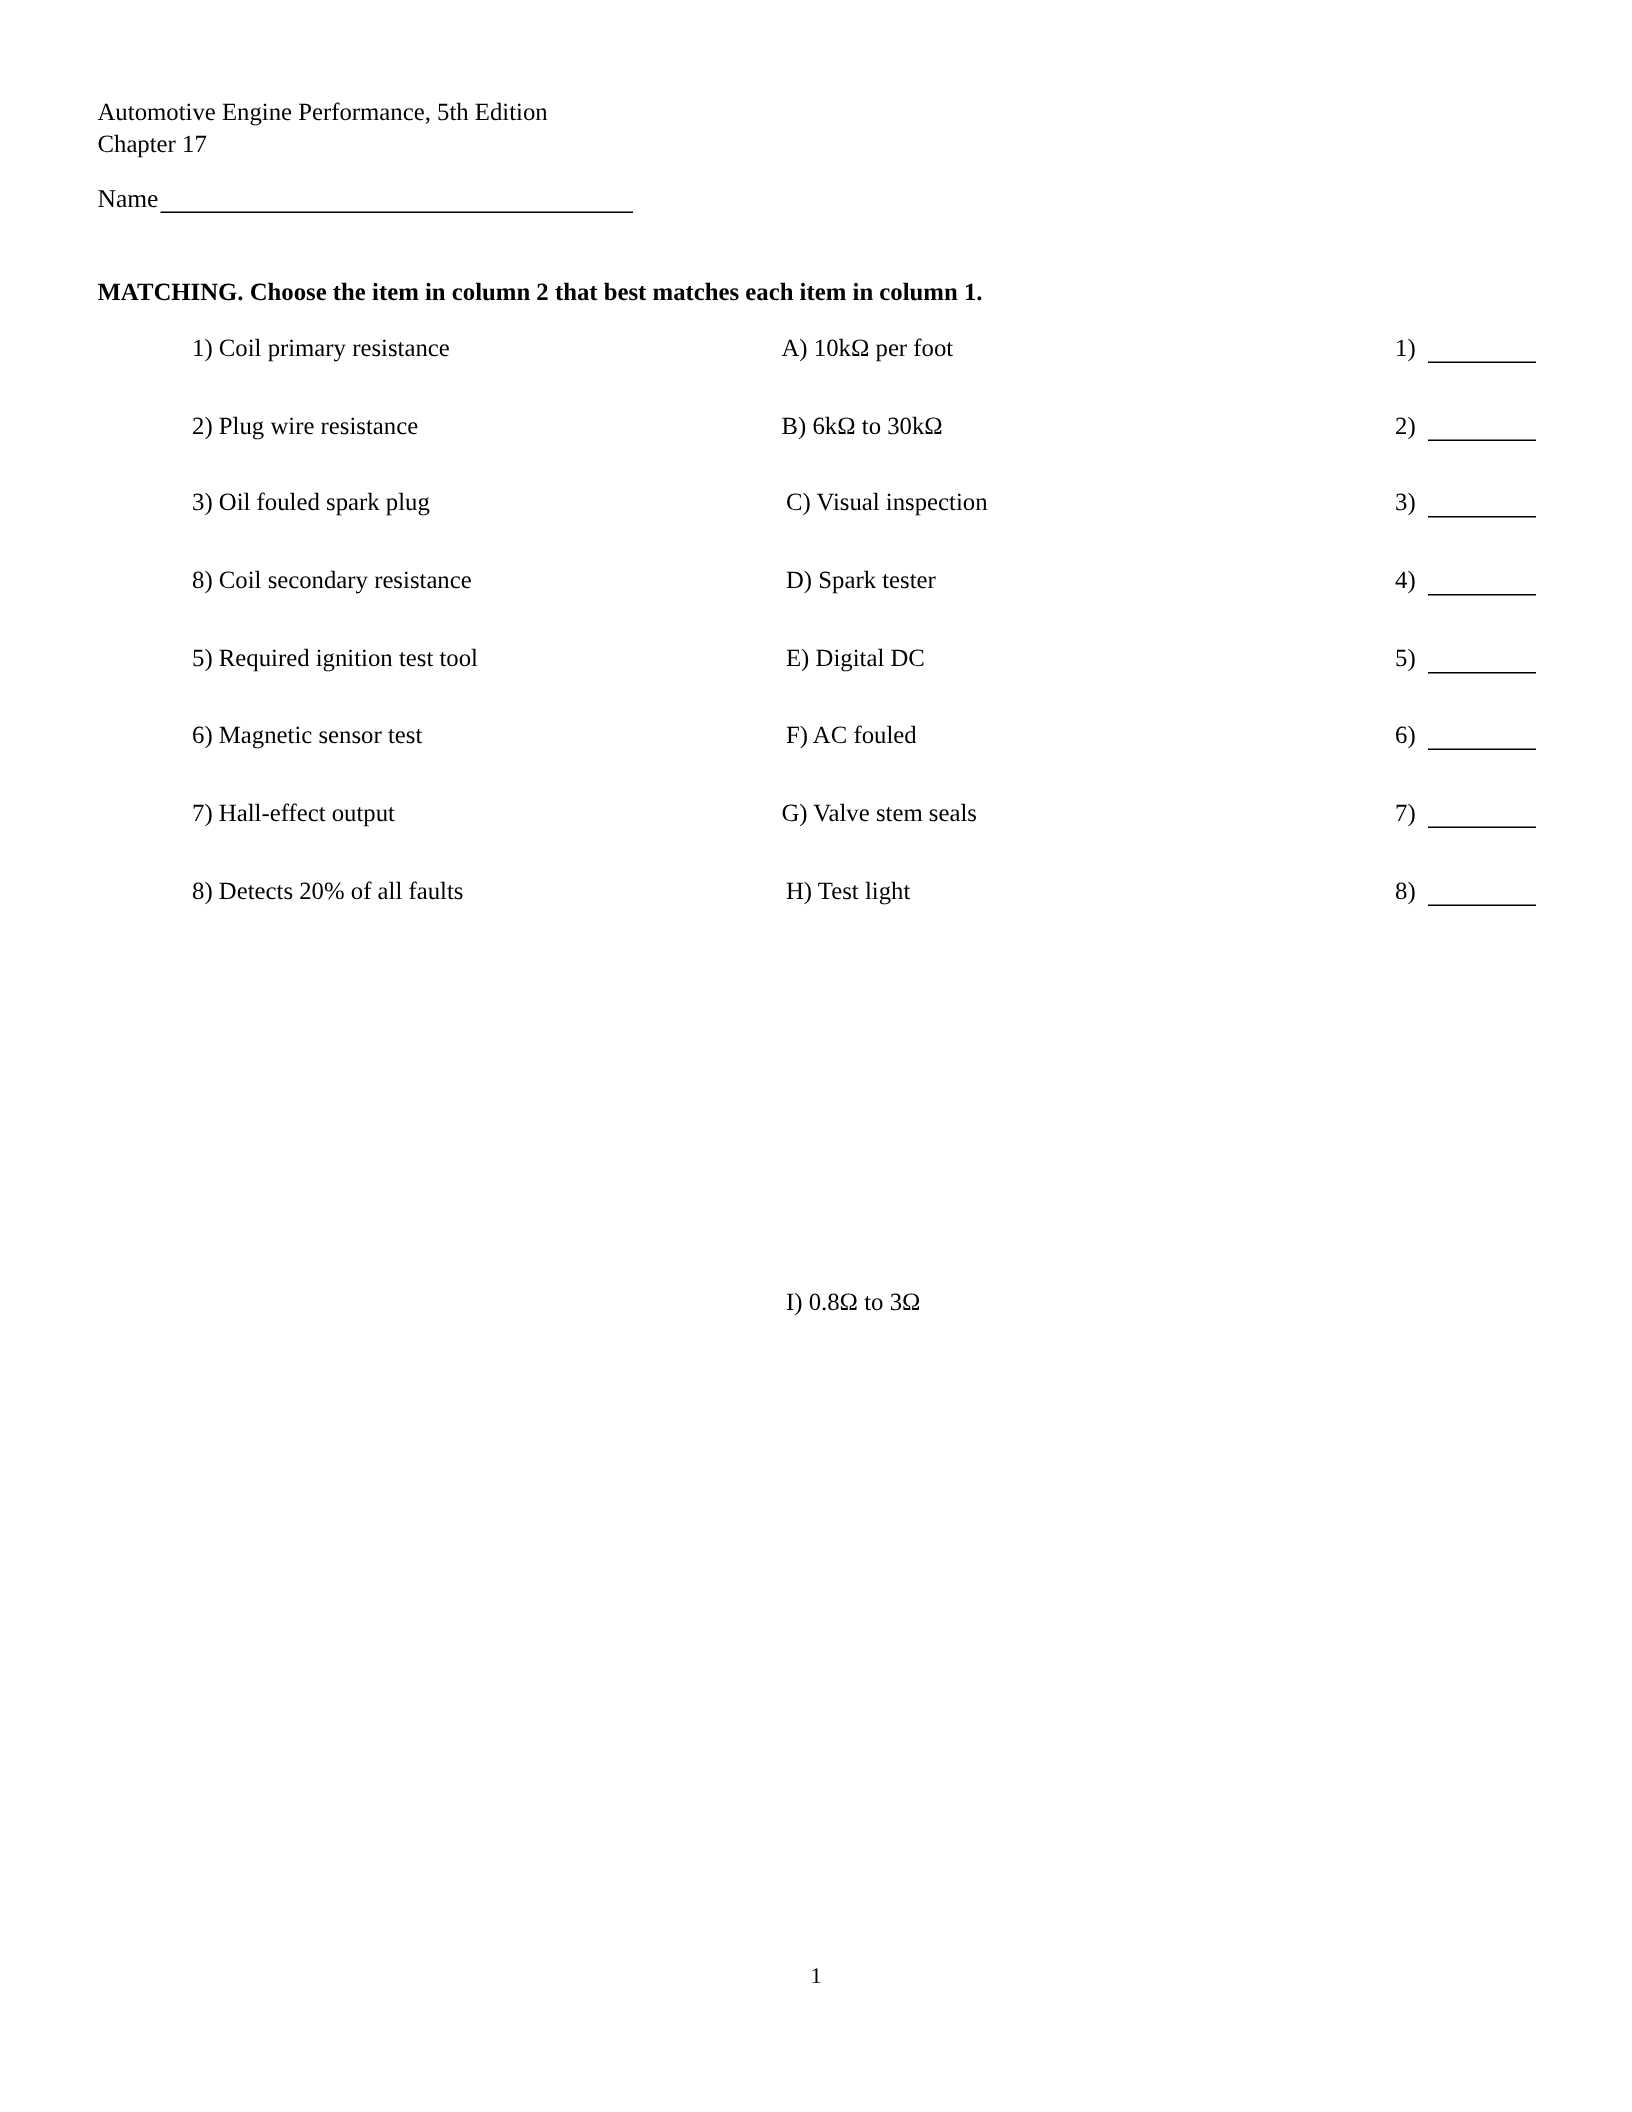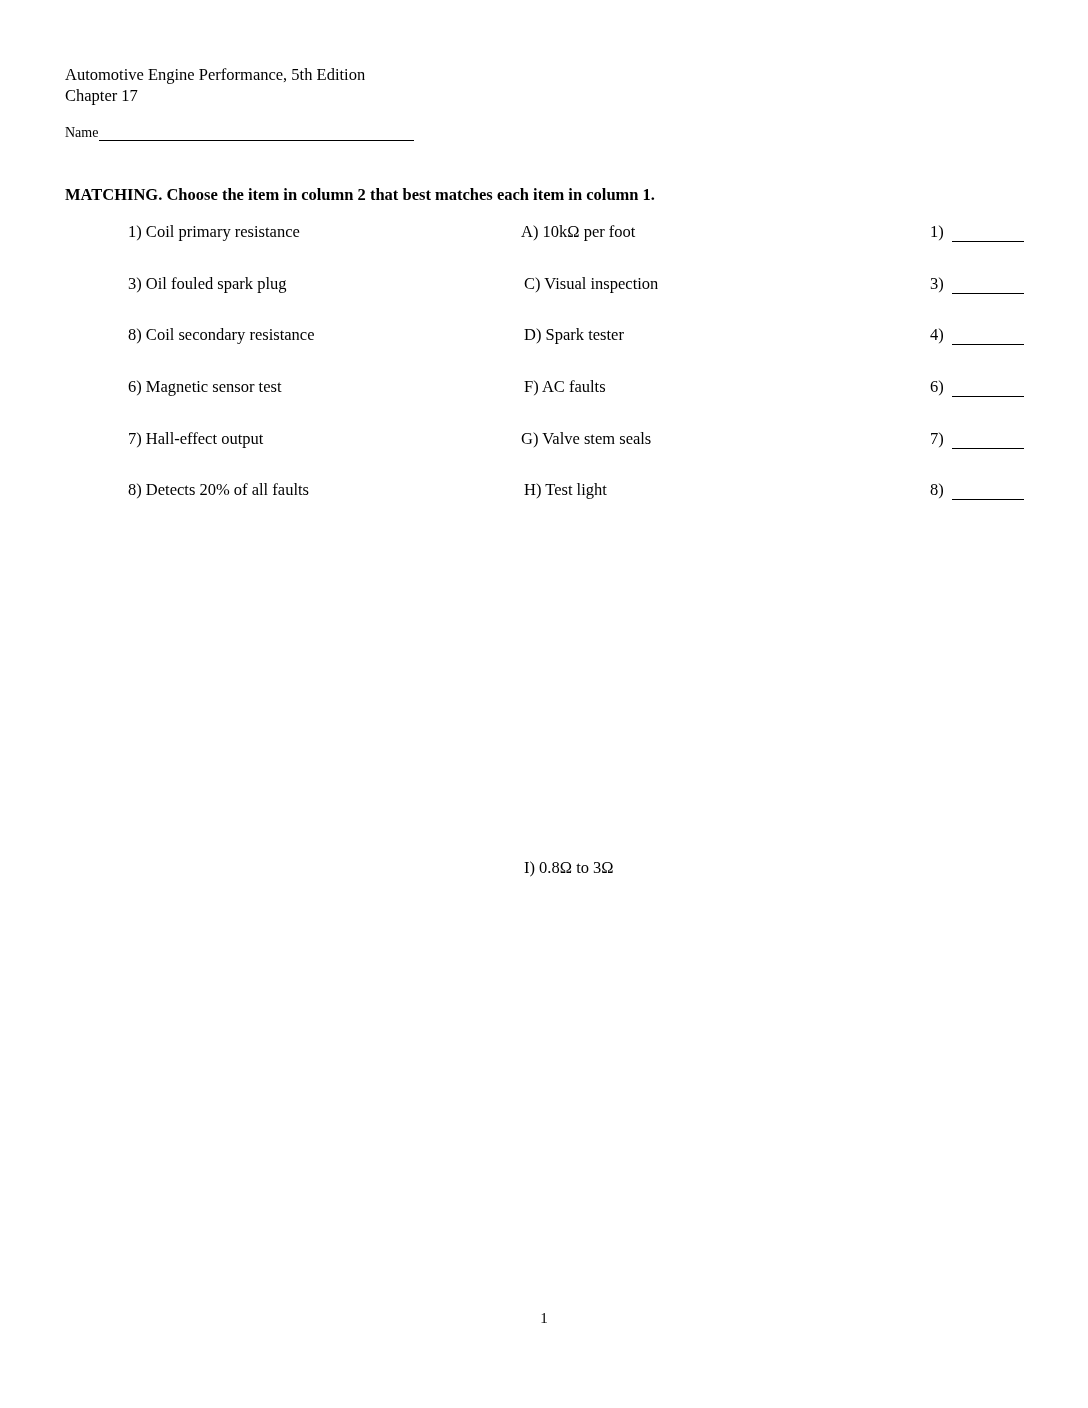--- a/index.html
+++ b/index.html
@@ -34,22 +34,22 @@
   }
   .header div {
     white-space: nowrap;
   }
 
   .name-row {
     position: absolute;
     left: 65px;
     top: 123px;
     display: flex;
-    align-items: flex-end;
-    font-size: 14px;
+    align-items: center;
+    font-size: 17px;
   }
   .name-label {
     white-space: nowrap;
   }
   .name-line {
     width: 315px;
     border-bottom: 1.3px solid #000;
     height: 17px;
     margin-left: 1px;
   }
@@ -150,43 +150,59 @@
 
     <div class="row">
       <span class="col1">1) Coil primary resistance</span>
       <span class="col2">A) 10kΩ per foot</span>
       <span class="answer">
         <span class="answer-num">1)</span>
         <span class="answer-line"></span>
       </span>
     </div>
 
+    <div class="row">
+      <span class="col1">2) Plug wire resistance</span>
+      <span class="col2">B) 6kΩ to 30kΩ</span>
+      <span class="answer">
+        <span class="answer-num">2)</span>
+        <span class="answer-line"></span>
+      </span>
+    </div>
 
     <div class="row">
       <span class="col1">3) Oil fouled spark plug</span>
       <span class="col2 indent-c">C) Visual inspection</span>
       <span class="answer">
         <span class="answer-num">3)</span>
         <span class="answer-line"></span>
       </span>
     </div>
 
     <div class="row">
       <span class="col1">8) Coil secondary resistance</span>
       <span class="col2 indent-c">D) Spark tester</span>
       <span class="answer">
         <span class="answer-num">4)</span>
         <span class="answer-line"></span>
       </span>
     </div>
 
+    <div class="row">
+      <span class="col1">5) Required ignition test tool</span>
+      <span class="col2 indent-c">E) Digital DC</span>
+      <span class="answer">
+        <span class="answer-num">5)</span>
+        <span class="answer-line"></span>
+      </span>
+    </div>
 
     <div class="row">
       <span class="col1">6) Magnetic sensor test</span>
-      <span class="col2 indent-c">F) AC faults</span>
+      <span class="col2 indent-c">F) AC fouled</span>
       <span class="answer">
         <span class="answer-num">6)</span>
         <span class="answer-line"></span>
       </span>
     </div>
 
     <div class="row">
       <span class="col1">7) Hall-effect output</span>
       <span class="col2 indent-g">G) Valve stem seals</span>
       <span class="answer">

